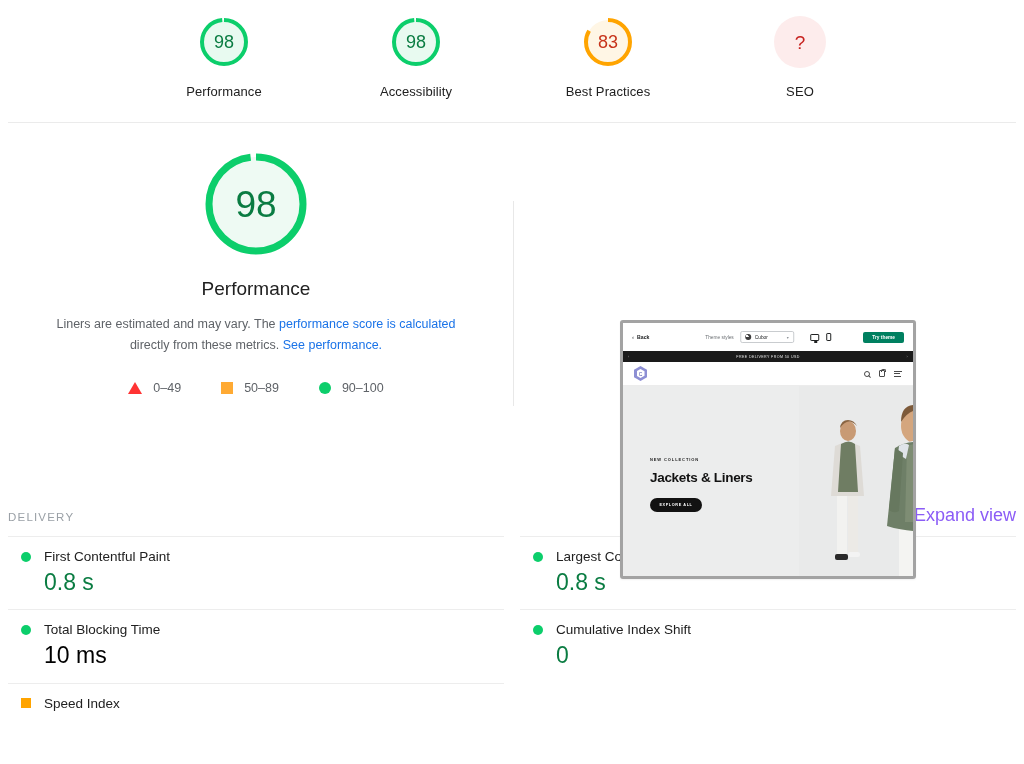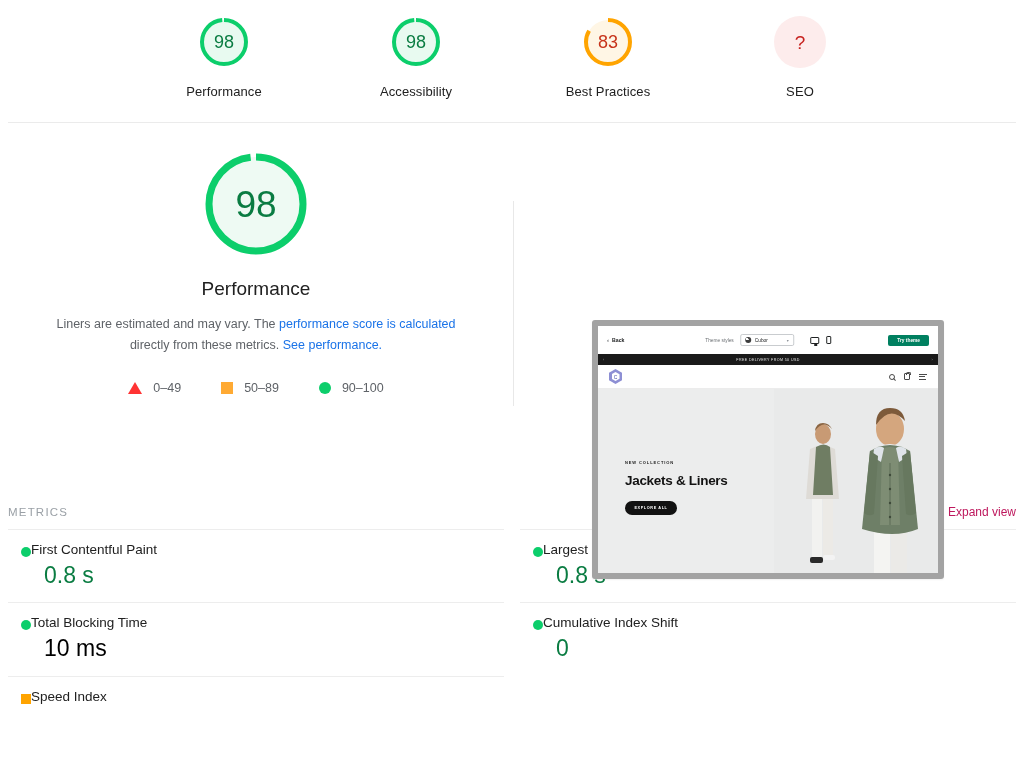--- a/index.html
+++ b/index.html
@@ -127,24 +127,24 @@
 
   
   .right-pane {
     width: 512px;
     display: flex;
     align-items: flex-start;
     justify-content: center;
     padding-top: 2px;
   }
   .thumb {
-    width: 352px; height: 259px;
+    width: 296px; height: 259px;
     margin-top: 195px;
     background: #fff;
-    border: 6px solid #a3a3a3;
+    border: 3px solid #a3a3a3;
     border-radius: 3px;
     overflow: hidden;
     position: relative;
     box-shadow: 0 1px 2px rgba(0,0,0,.06);
   }
   
   .t-toolbar {
     height: 28px; background: #fff;
     display: flex; align-items: center;
     padding: 0 9px;
@@ -229,33 +229,33 @@
 
   
   .metrics-head {
     display: flex; align-items: baseline;
     padding: 12px 8px 10px 8px;
   }
   .metrics-title {
     font-size: 11.5px; letter-spacing: 1.2px; color: #9aa0a6;
   }
   .expand-view {
-    margin-left: auto; font-size: 12px; color: #be185d; cursor: pointer;
+    margin-left: auto; font-size: 18px; color: #8b5cf6; cursor: pointer;
   }
   .metrics-grid {
     display: flex;
     padding: 0 8px;
   }
   .metrics-col { width: 496px; }
   .metrics-col.right { margin-left: 16px; }
   .metric-row {
     padding: 12px 0 14px 0;
     border-top: 1px solid #ededed;
   }
-  .metric-top { display: flex; align-items: flex-end; }
+  .metric-top { display: flex; align-items: center; gap: 13px; }
   .m-dot { width: 10px; height: 10px; border-radius: 50%; background: #0cce6b; flex: none; margin-left: 13px; }
   .m-sq { width: 10px; height: 10px; background: #ffa400; flex: none; margin-left: 13px; }
   .m-name { font-size: 13.5px; color: #212121; }
   .m-value {
     margin-left: 36px; margin-top: 5px;
     font-size: 23px; line-height: 1.15;
   }
 </style>
 </head>
 <body>
@@ -427,21 +427,21 @@
           </svg>
         </div>
       </div>
 
     </div>
   </div>
 
 </div>
 
 <div class="metrics-head">
-  <span class="metrics-title">METRICS</span>
+  <span class="metrics-title">DELIVERY</span>
   <span class="expand-view">Expand view</span>
 </div>
 
 <div class="metrics-grid">
 
   <div class="metrics-col">
     <div class="metric-row">
       <div class="metric-top">
         <span class="m-dot"></span>
         <span class="m-name">First Contentful Paint</span>

